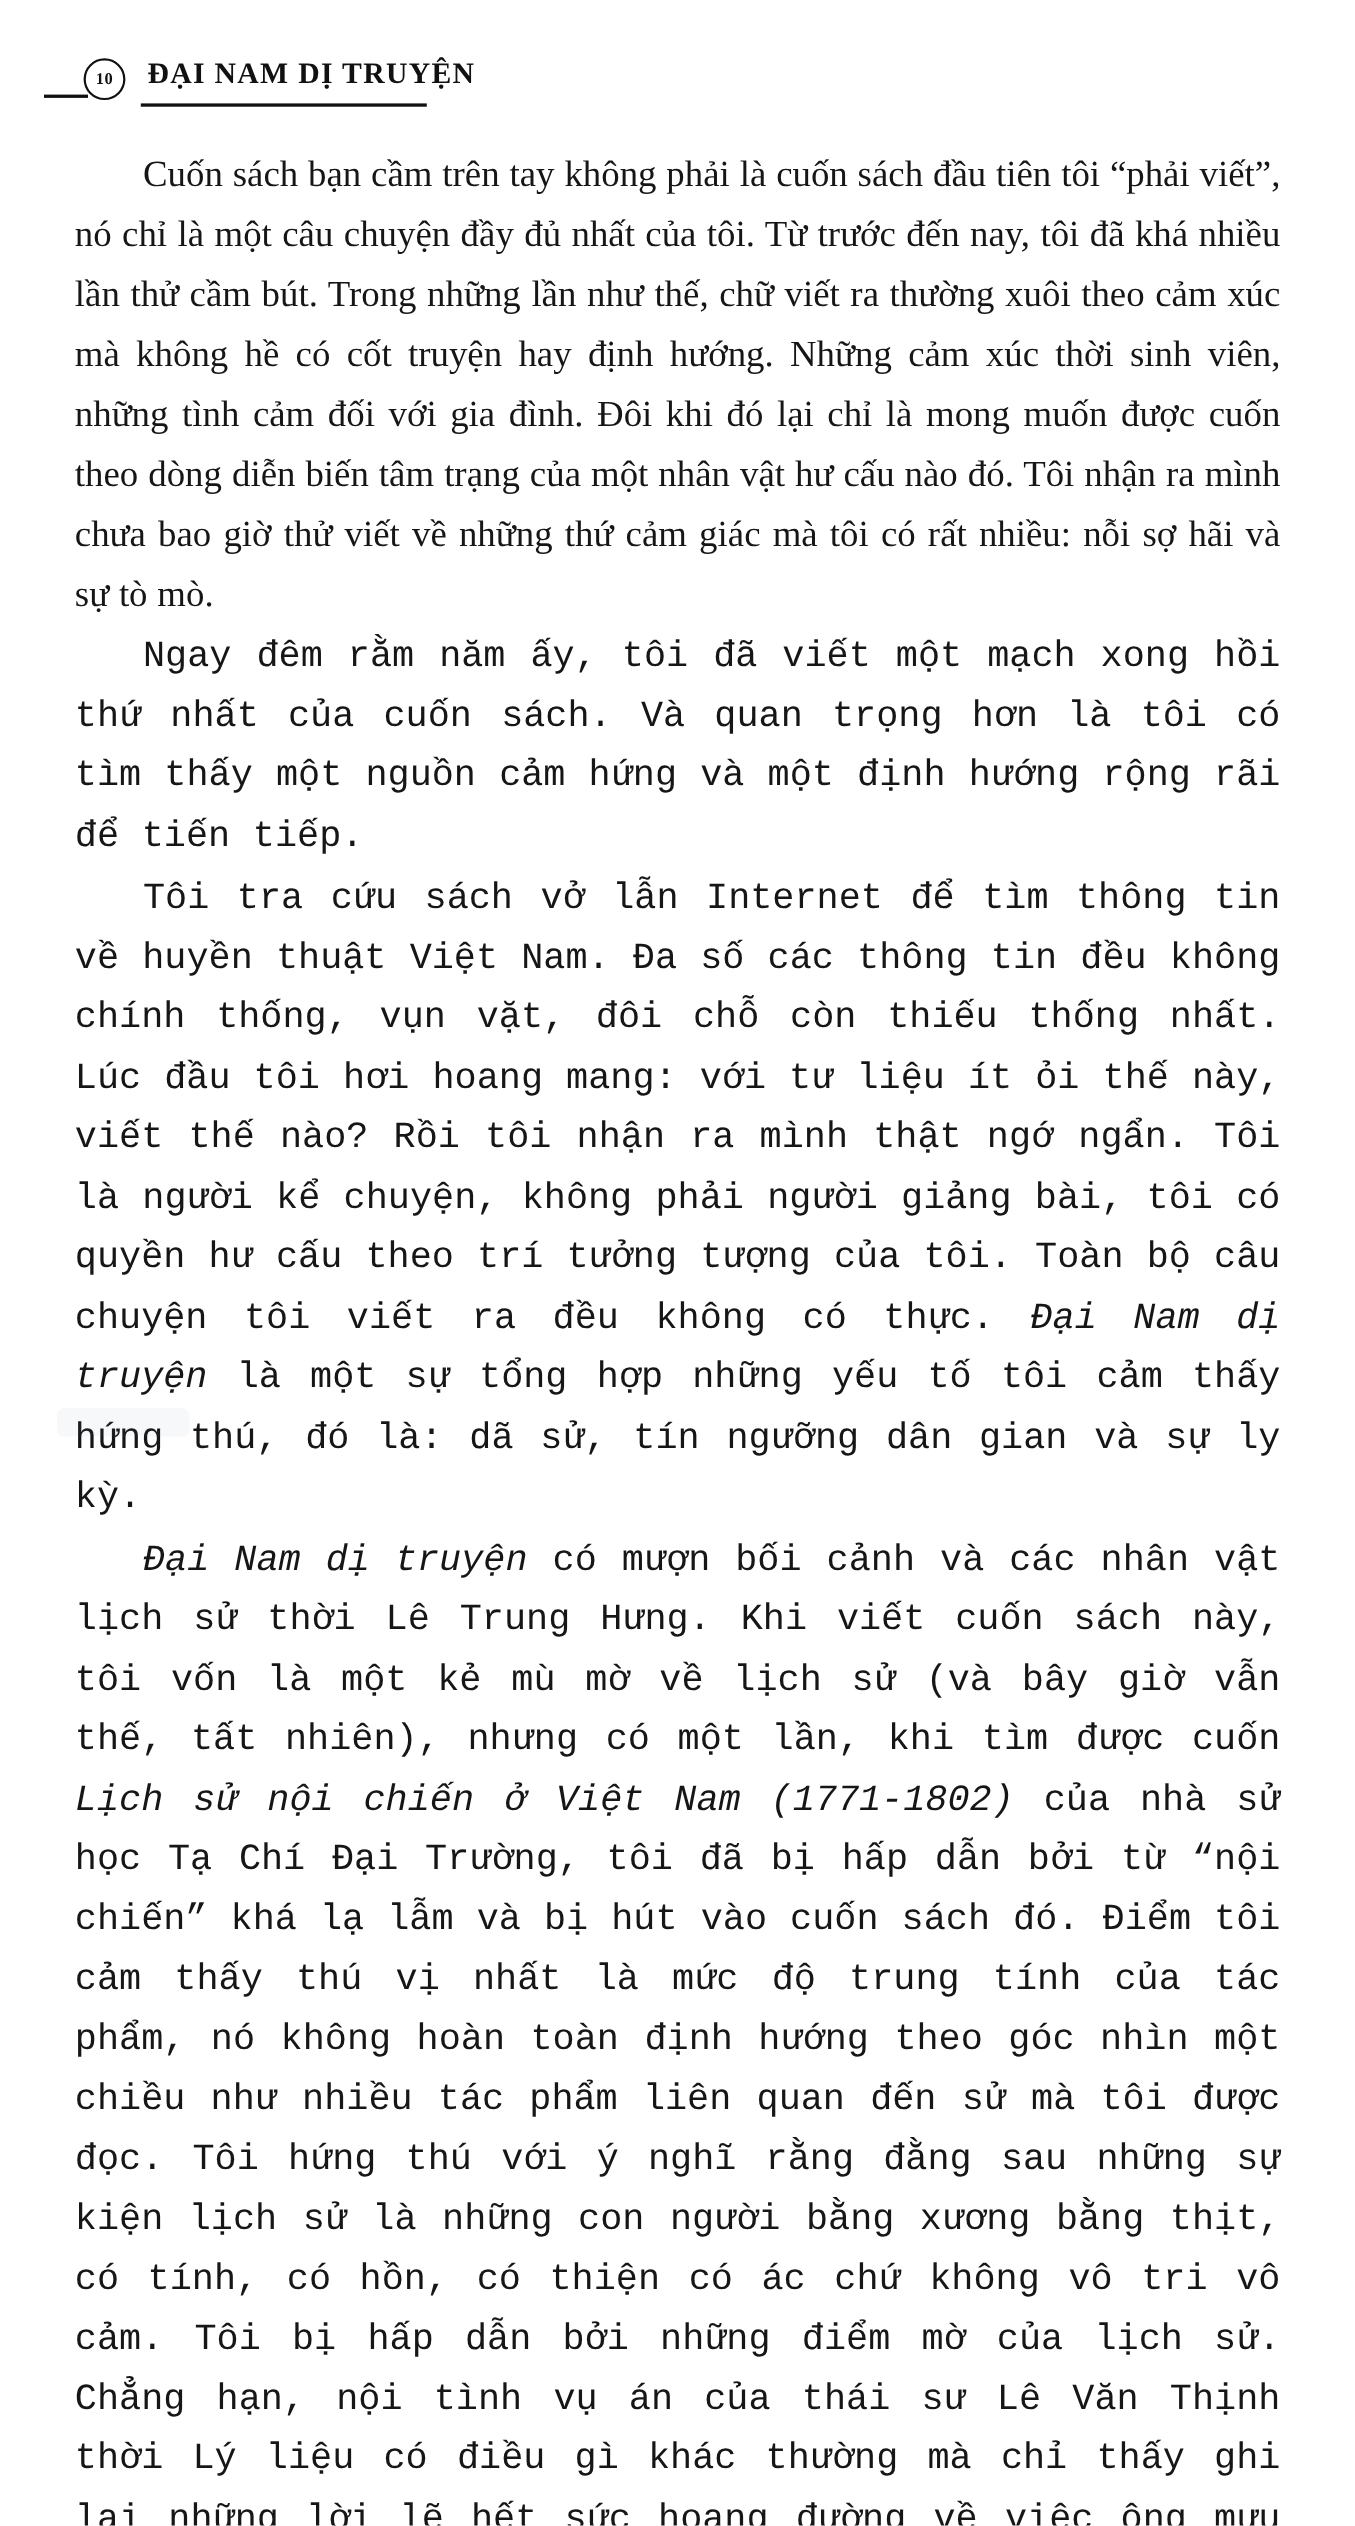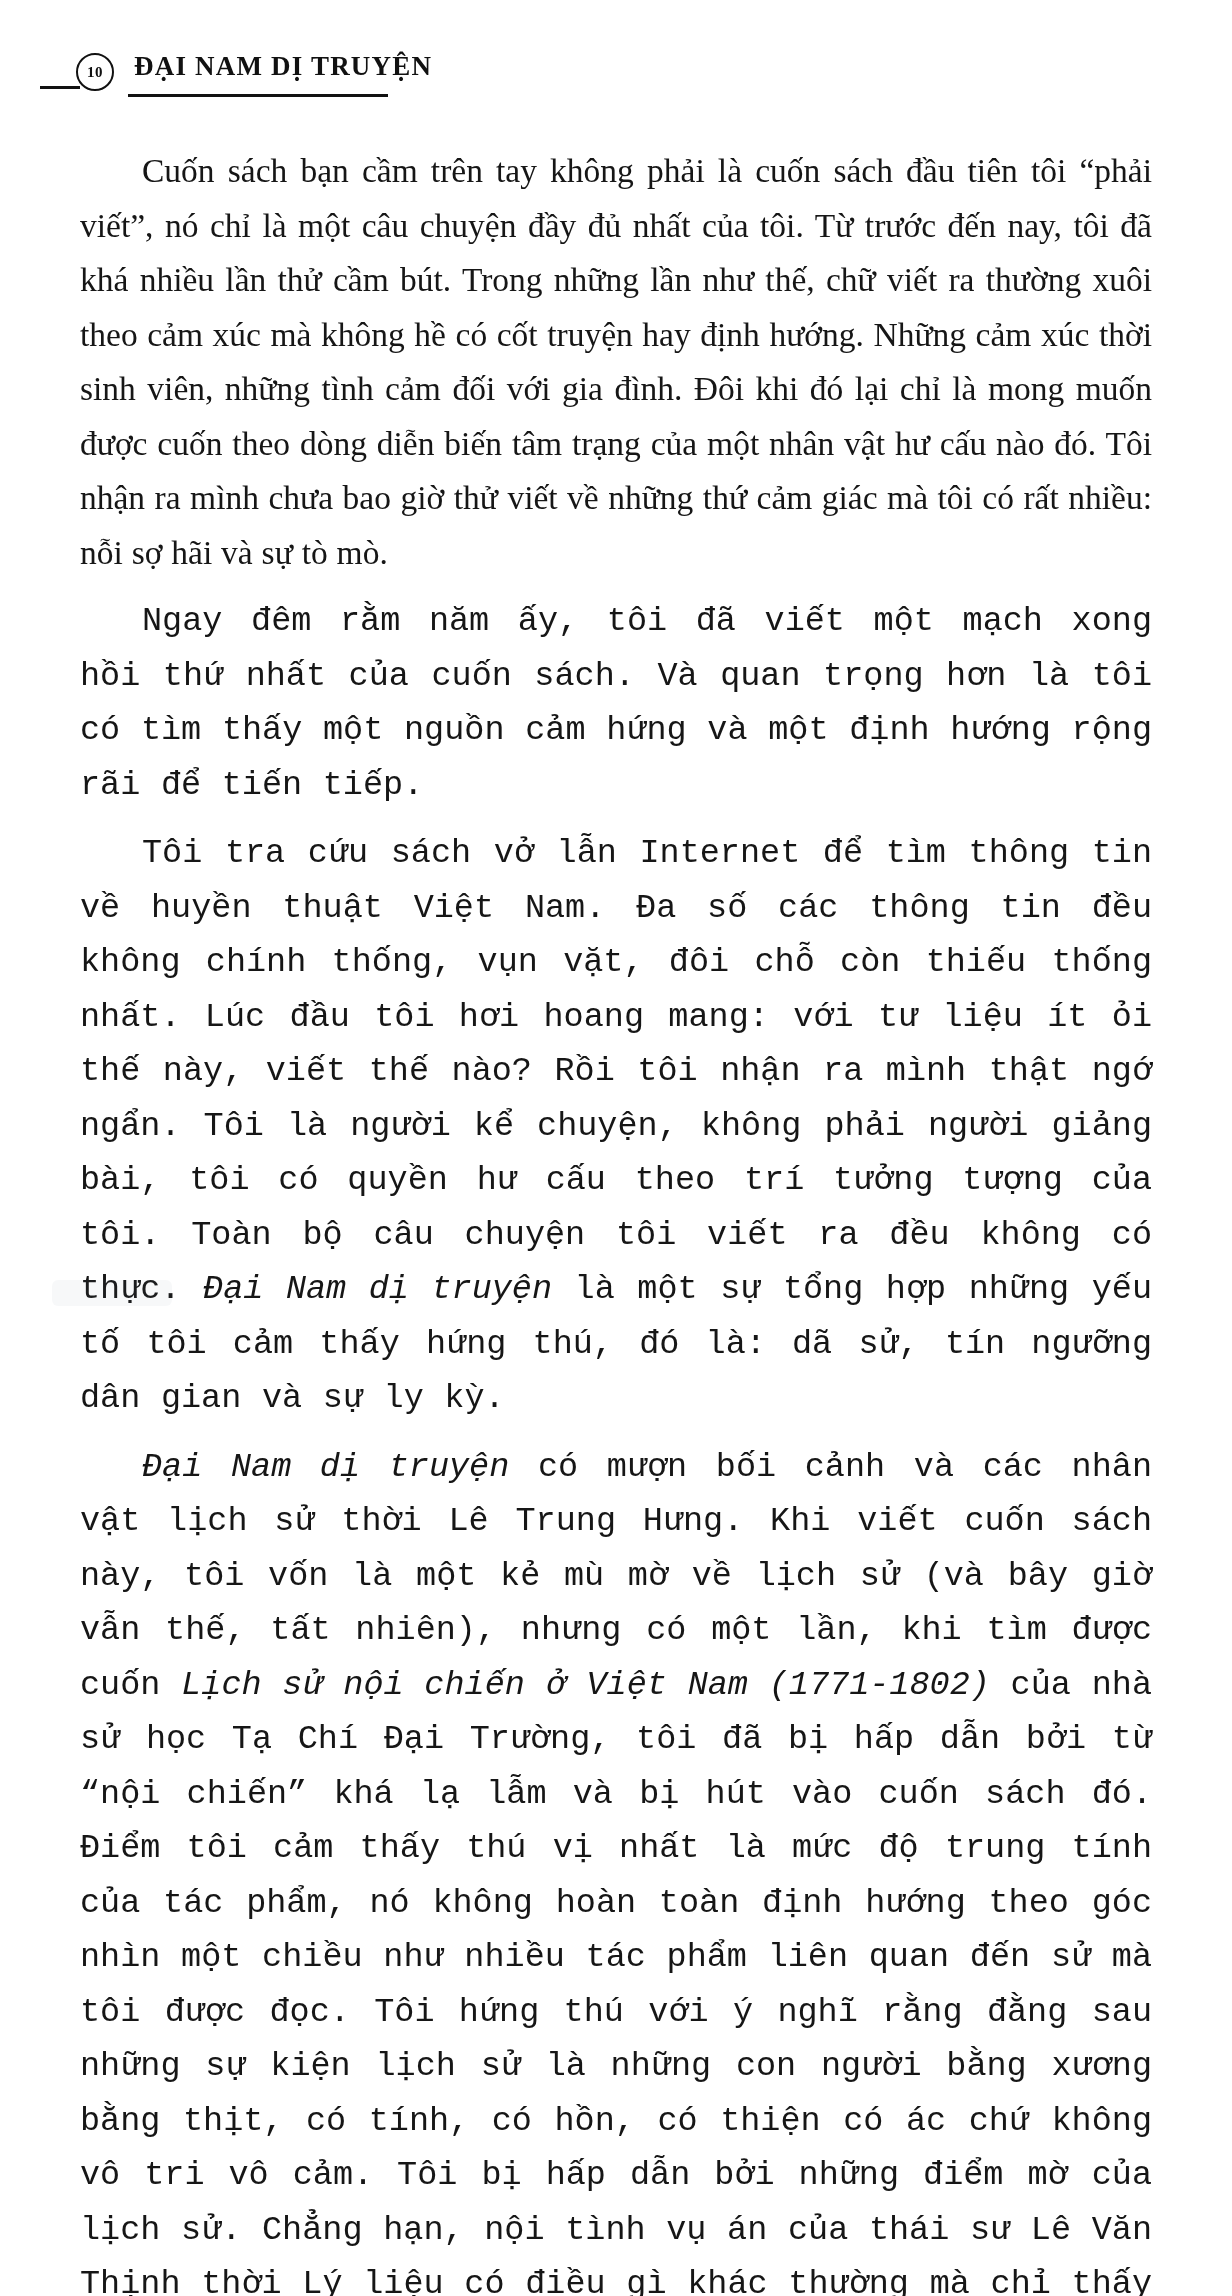--- a/index.html
+++ b/index.html
@@ -76,21 +76,21 @@
   }
 
   
   .body-text {
     position: absolute;
     top: 130px;
     left: 66px;
     width: 1100px;
   }
   .body-text p {
-    margin: 14px;
+    margin: 2px;
     font-size: 33.5px;
     line-height: 54.5px;
     text-align: justify;
     text-indent: 62px;
     color: #161616;
     word-spacing: 0.5px;
   }
   .body-text p + p {
     margin-top: 0;
     font-family: Liberation Mono, monospace;

